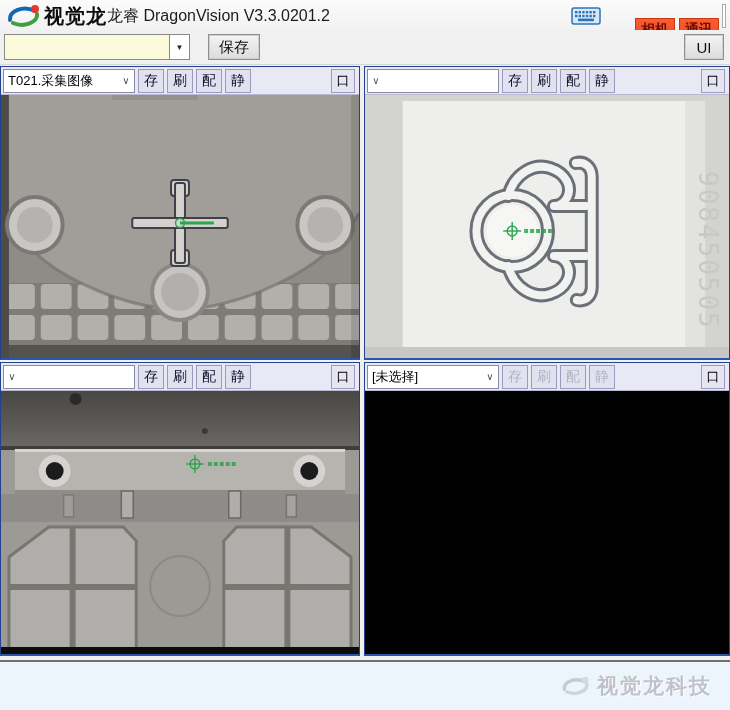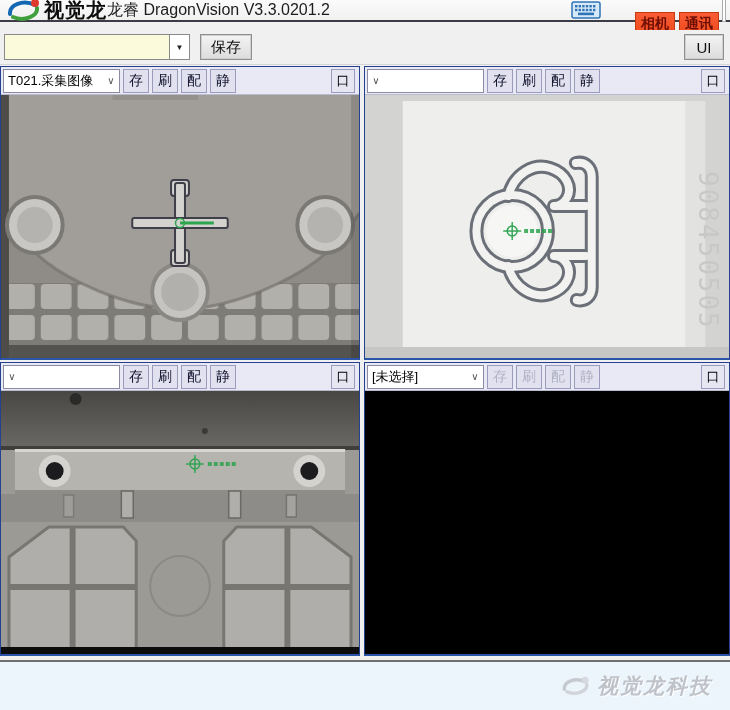--- a/index.html
+++ b/index.html
@@ -2,70 +2,70 @@
 <html><head>
 <meta charset="utf-8">
 <style>
   * { margin:0; padding:0; box-sizing:border-box; }
   html,body { width:730px; height:710px; overflow:hidden; }
   body { position:relative; background:#f0f0f0; font-family:"Liberation Sans","DejaVu Sans",sans-serif; }
 
   
   .titlebar { position:absolute; left:0; top:0; width:730px; height:21px;
     background:linear-gradient(#fbfbfb,#f1f1f1); border-bottom:2px solid #3c3c46;
-    display:flex; align-items:center; padding:10px 4px; }
+    display:flex; align-items:center; padding:16px 4px; }
   .brand-logo { width:36px; height:24px; margin-left:2px; }
   .brand-text { font-size:20px; font-weight:900; color:#0d0d0d; letter-spacing:1px; margin-left:2px; }
   .app-title { font-size:16px; color:#1c1c1c; }
   .tb-spacer { flex:1; }
   .kbd-icon { width:30px; height:20px; margin-right:30px; cursor:pointer; }
   .hot-btn { width:40px; height:24px; margin-left:4px; background:linear-gradient(#fa5c33,#ee4a1e);
     border:1px solid #c23a12; color:#6e0e04; font-size:14px; font-weight:bold;
     display:flex; align-items:center; justify-content:center; cursor:pointer;margin-top:28px; }
   .tb-edge { width:4px; height:24px; background:#ffffff; border:1px solid #aaa; margin-left:3px; }
 
   
   .toolbar { position:absolute; left:0; top:30px; width:730px; height:35px; background:#f0f0f0;
     border-bottom:1px solid #d6d6d6; display:flex; align-items:center; padding:0 4px; }
   .combo-yellow { display:flex; align-items:center; height:26px; }
   .combo-field { width:166px; height:26px; background:#fbfbdc; border:1px solid #8a8a8a;
     font-size:13px; padding:0 4px; line-height:24px; color:#333; }
   .combo-arrow { width:20px; height:26px; background:#ffffff; border:1px solid #8a8a8a; border-left:none;
     display:flex; align-items:center; justify-content:center; font-size:8px; color:#222; cursor:pointer; }
-  .win-btn { height:26px; padding:0 10px; margin-left:10px; background:linear-gradient(#f4f4f4,#dcdcdc);
+  .win-btn { height:26px; padding:0 10px; margin-left:18px; background:linear-gradient(#f4f4f4,#dcdcdc);
     border:1px solid #8f8f8f; box-shadow:0 0 0 1px #cfcfcf inset; font-size:15px; color:#111;
     display:flex; align-items:center; justify-content:center; cursor:pointer; }
   .elapsed { margin-left:10px; font-family:"DejaVu Sans Mono",monospace; font-size:14px; color:#000; white-space:pre; }
   .ui-btn { margin-left:auto; margin-right:2px; min-width:40px; }
 
   
   .panel { position:absolute; border:1px solid #23418f; border-bottom:2px solid #2b55a8;
     background:#e9e9f5; display:flex; flex-direction:column; }
   .p1 { left:0;   top:66px;  width:360px; height:294px; }
   .p2 { left:364px; top:66px;  width:366px; height:294px; }
   .p3 { left:0;   top:362px; width:360px; height:294px; }
   .p4 { left:364px; top:362px; width:366px; height:294px; }
   .panel-header { height:28px; background:#e9e9f5; display:flex; align-items:center;
     padding:0 4px 0 2px; border-bottom:1px solid #b9b9cf; flex:0 0 auto; }
-  .src-combo { width:117px; height:24px; background:#ffffff; border:1px solid #8a8aa0;
+  .src-combo { width:132px; height:24px; background:#ffffff; border:1px solid #8a8aa0;
     display:flex; align-items:center; cursor:pointer; }
   .src-label { flex:1; font-size:13px; color:#000; padding-left:4px; white-space:nowrap; overflow:hidden; }
   .chev { width:16px; font-size:10px; color:#555; text-align:center; }
   .hbtn { width:26px; height:24px; margin-left:3px; background:#e1e1f0; border:1px solid #9b9bbd;
     font-size:14px; color:#10102a; display:flex; align-items:center; justify-content:center; cursor:pointer; }
   .hbtn.disabled { color:#b2b2c6; cursor:default; }
   .hspacer { flex:1; }
   .popup-btn { width:24px; height:24px; margin-left:3px; background:#e6e6f3; border:1px solid #9b9bbd;
     font-size:13px; color:#000; display:flex; align-items:center; justify-content:center; cursor:pointer; }
   .img-area { flex:1; overflow:hidden; background:#000; position:relative; }
   .img-area svg { display:block; width:100%; height:100%; }
 
   
   .statusbar { position:absolute; left:0; top:660px; width:730px; height:50px;
-    background:#ecf4fc; border-top:2px solid #6f6f6f; display:flex; align-items:center; justify-content:flex-end;font-style:italic; }
+    background:#ecf4fc; border-top:2px solid #6f6f6f; display:flex; align-items:center; justify-content:flex-end; }
   .watermark { display:flex; align-items:center; margin-right:18px; }
   .wm-logo { width:30px; height:22px; margin-right:6px; opacity:.9; }
   .wm-text { font-size:21px; font-weight:bold; color:#bfc3c9; letter-spacing:2px;
     text-shadow:1px 1px 0 #ffffff; }
 </style>
 </head>
 <body>
 
 <div class="titlebar">
   <svg class="brand-logo" viewBox="0 0 36 24">

